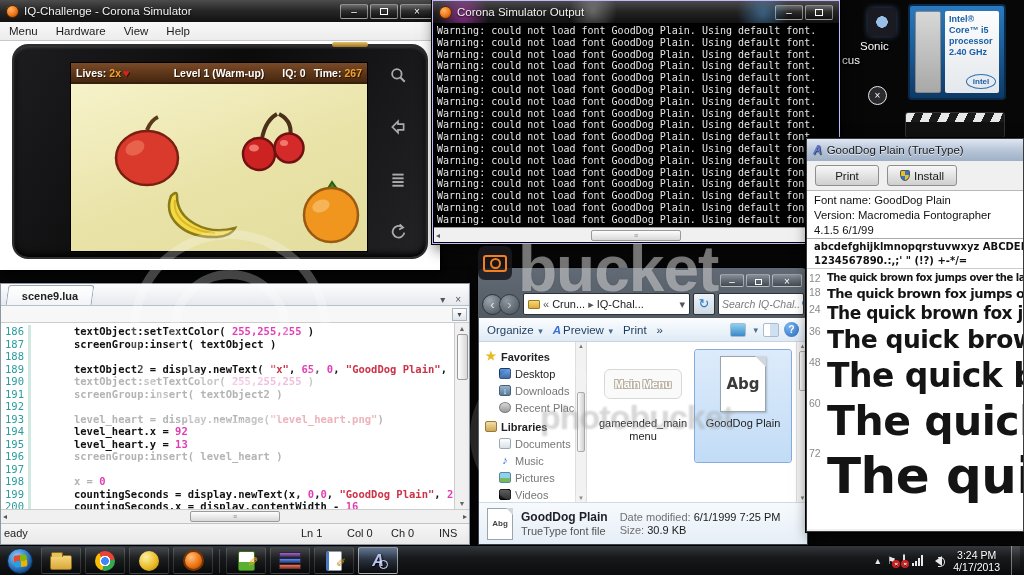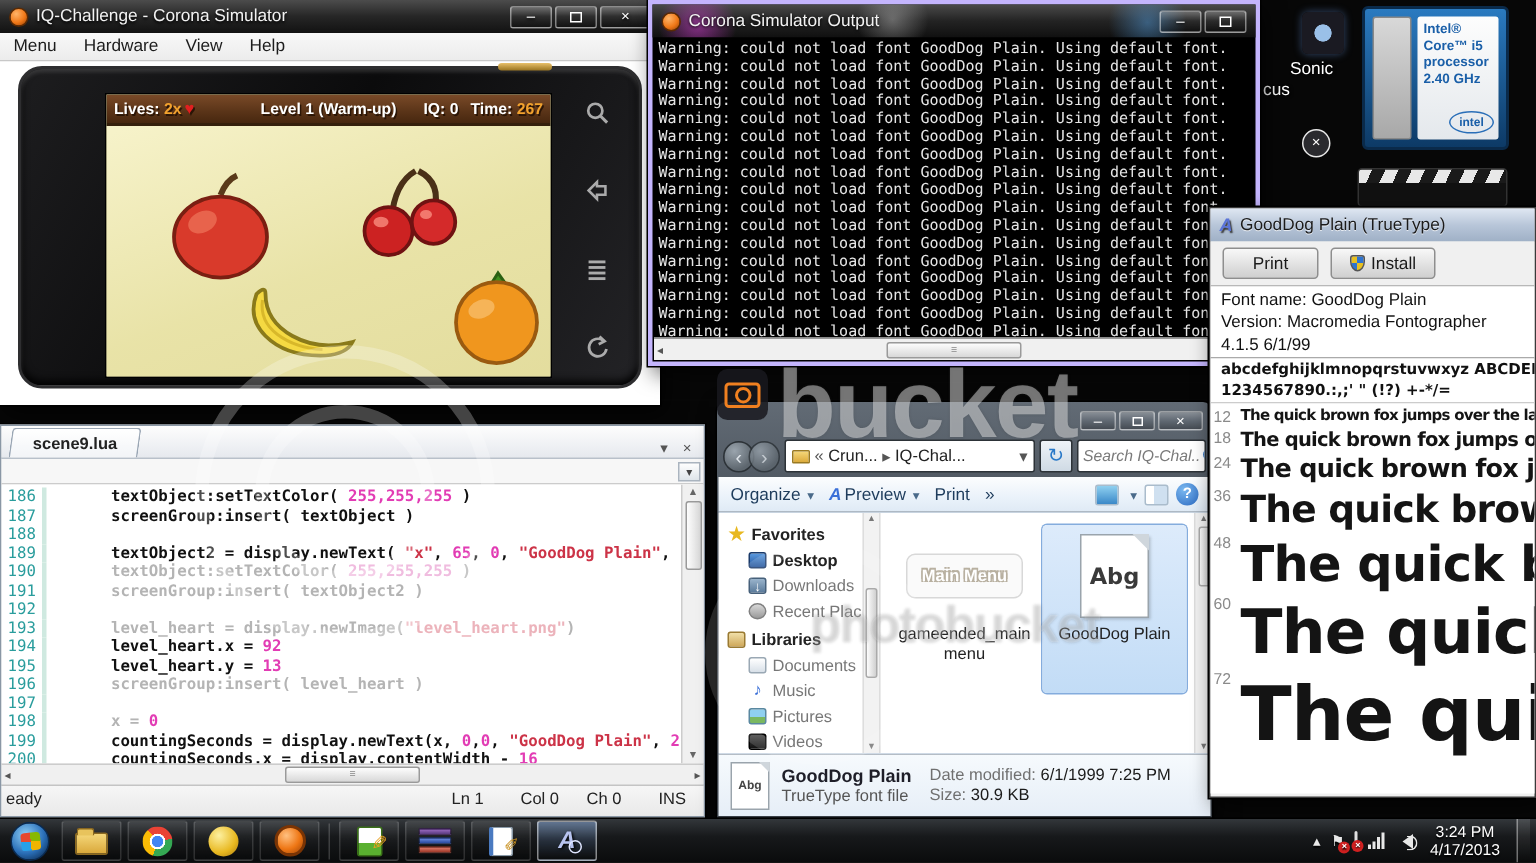--- a/index.html
+++ b/index.html
@@ -44,21 +44,21 @@
   #paper{position:absolute;left:0;right:0;top:21px;bottom:0;
     background:linear-gradient(160deg,rgba(255,255,255,.35),rgba(0,0,0,.04) 55%,rgba(120,110,40,.12)),#f2ecae;}
   #game-msg{position:absolute;left:0;right:0;top:8px;text-align:center;color:#fff;font-size:13px;font-weight:bold;
     letter-spacing:.5px;text-shadow:-1px -1px 0 #555,1px -1px 0 #555,-1px 1px 0 #555,1px 1px 0 #555,0 2px 2px #333;}
   #fruits{position:absolute;left:0;top:21px;}
   #softkeys{position:absolute;left:362px;top:10px;width:44px;height:195px;display:flex;flex-direction:column;
     align-items:center;justify-content:space-between;padding:10px 0;}
   .softkey{width:18px;height:18px;opacity:.85;}
 
   
-  #win-console{left:432px;top:0;width:408px;height:244px;background:#000;z-index:20;border:3px solid #c4b5fd;}
+  #win-console{left:432px;top:0;width:408px;height:244px;background:#000;z-index:20;border:1px solid #c4b5fd;}
   #win-console .titlebar{background:
      radial-gradient(circle at 30px 14px,rgba(216,64,216,.55),transparent 26px),
      radial-gradient(circle at 160px 10px,rgba(230,230,230,.35),transparent 24px),
      radial-gradient(circle at 330px 12px,rgba(90,170,240,.45),transparent 26px),
      linear-gradient(#4a4a4a,#232323 50%,#101010);}
   #console-body{position:absolute;left:1px;right:1px;top:22px;bottom:16px;background:#000;overflow:hidden;
     font-family:"DejaVu Sans Mono",monospace;font-size:10px;line-height:11.8px;color:#e6e6e6;padding:2px 3px;white-space:nowrap;}
   #console-hscroll{position:absolute;left:1px;right:1px;bottom:1px;height:15px;background:#f0f0f0;border-top:1px solid #999;
     display:flex;align-items:center;justify-content:space-between;padding:0 2px;font-size:8px;color:#555;}
   .scroll-thumb-h{width:90px;height:11px;background:linear-gradient(#fdfdfd,#d8d8d8);border:1px solid #9a9a9a;border-radius:2px;
@@ -145,21 +145,21 @@
   .tool-sq{width:16px;height:14px;border:1px solid #aabccc;border-radius:2px;background:linear-gradient(#8fd0f0,#3a88c8);}
   .tool-sq.cols{background:linear-gradient(90deg,#fff 40%,#cfe0f0 40%);}
   .help-circle{width:15px;height:15px;border-radius:50%;background:radial-gradient(circle at 35% 30%,#7ab8f0,#2a68c0);
     color:#fff;font-size:10px;font-weight:bold;text-align:center;line-height:15px;}
   #exp-content{position:absolute;left:1px;right:1px;top:74px;bottom:43px;background:#fff;display:flex;overflow:hidden;}
   #exp-sidebar{width:96px;flex:0 0 auto;padding-top:4px;font-size:11px;color:#333;overflow:hidden;}
   .nav-item{display:flex;align-items:center;gap:4px;height:17px;padding-left:6px;white-space:nowrap;}
   .nav-root{font-weight:bold;color:#222;margin-top:2px;}
   .nav-root + .nav-child{}
   .nav-child{padding-left:20px;color:#777;}
-  .nav-child:nth-child(2){color:#222;font-weight:bold;}
+  .nav-child:nth-child(2){color:#222;}
   .nav-ico{width:12px;height:11px;flex:0 0 auto;border-radius:2px;font-size:9px;line-height:11px;text-align:center;color:#fff;}
   .ni-star{background:none;color:#e8b820;font-size:12px;}
   .ni-desktop{background:linear-gradient(#5a9ae0,#24549a);border:1px solid #1a3a6a;}
   .ni-downloads{background:linear-gradient(#9ab4cc,#5a7a9a);border:1px solid #46607a;}
   .ni-recent{background:linear-gradient(#d8d8d8,#9a9a9a);border:1px solid #808080;border-radius:50%;}
   .ni-libraries{background:linear-gradient(#f0dfa8,#cfa85a);border:1px solid #9a7a32;}
   .ni-documents{background:linear-gradient(#fff,#d8e0e8);border:1px solid #9aa8b4;}
   .ni-music{background:none;color:#3a6fd8;font-size:11px;}
   .ni-pictures{background:linear-gradient(#8fd0f0 55%,#7ab860 55%);border:1px solid #5a88a0;}
   .ni-videos{background:linear-gradient(#444,#111);border:1px solid #000;}

